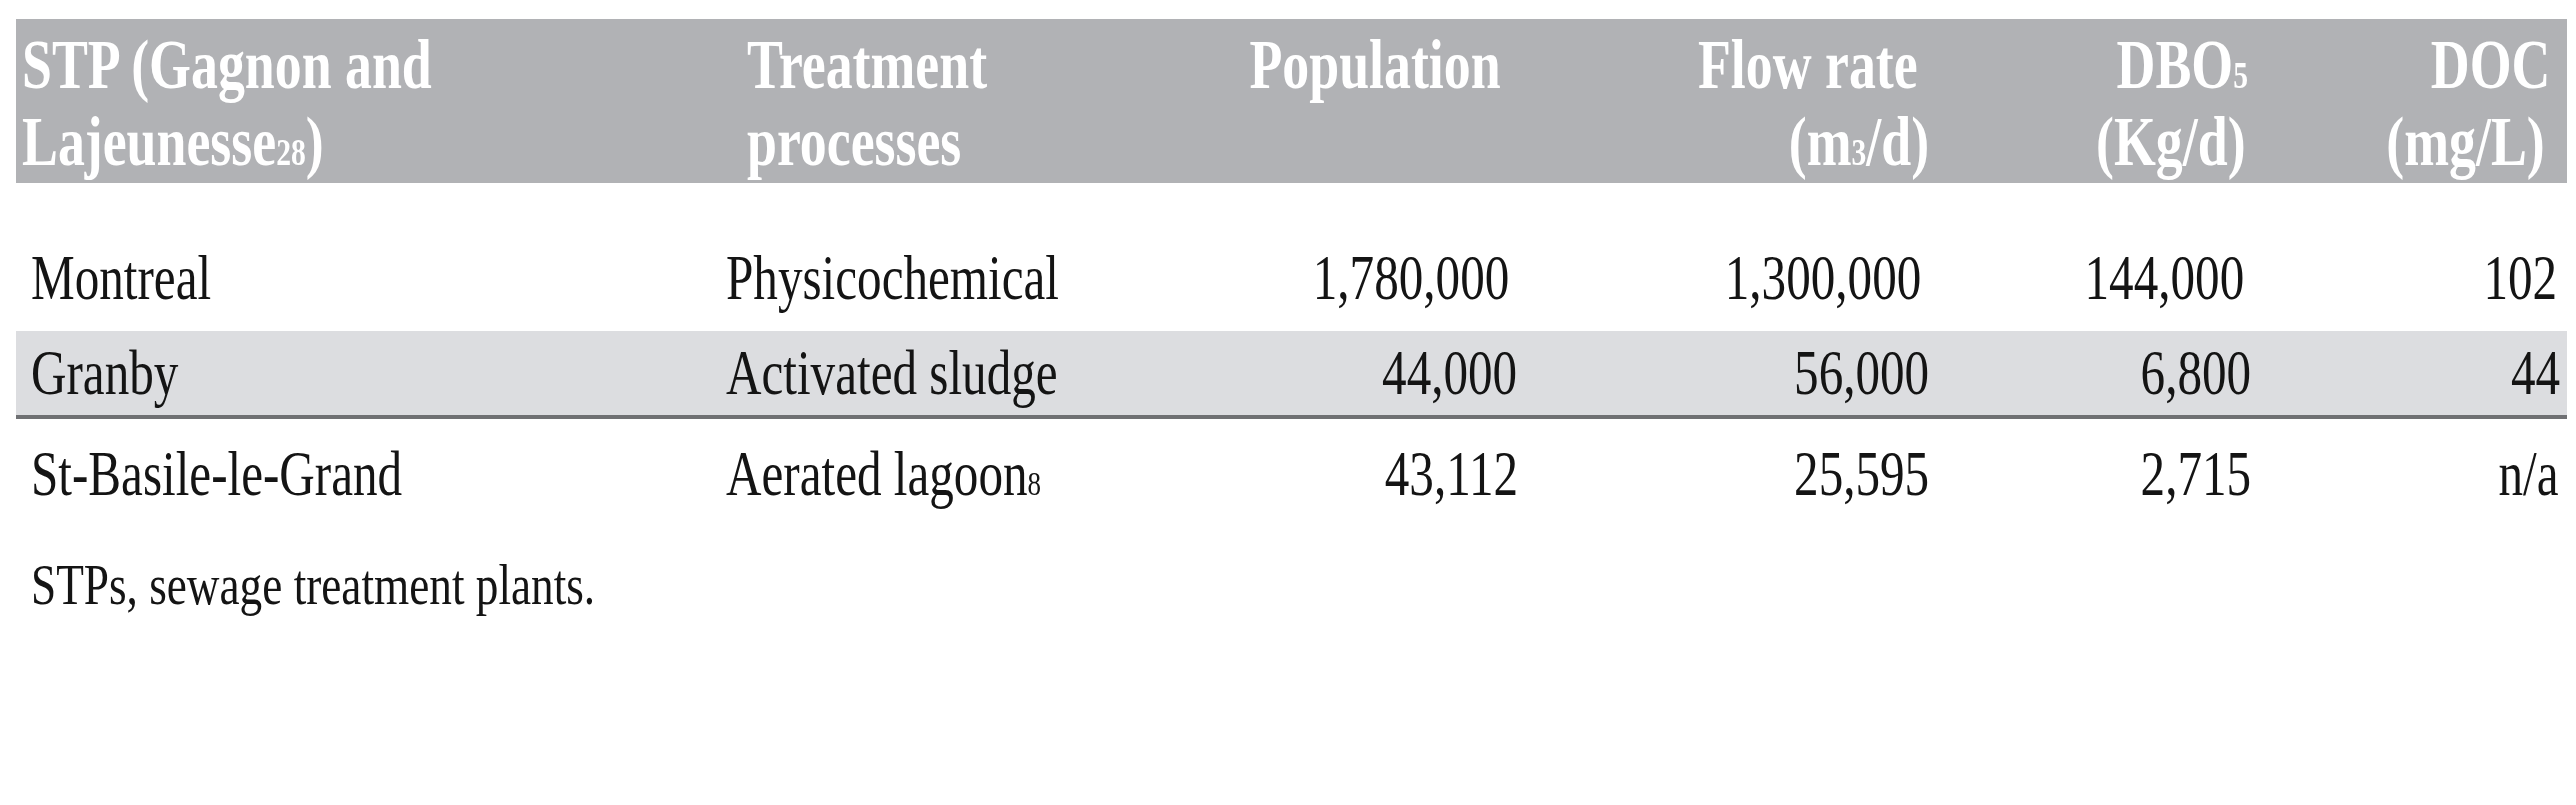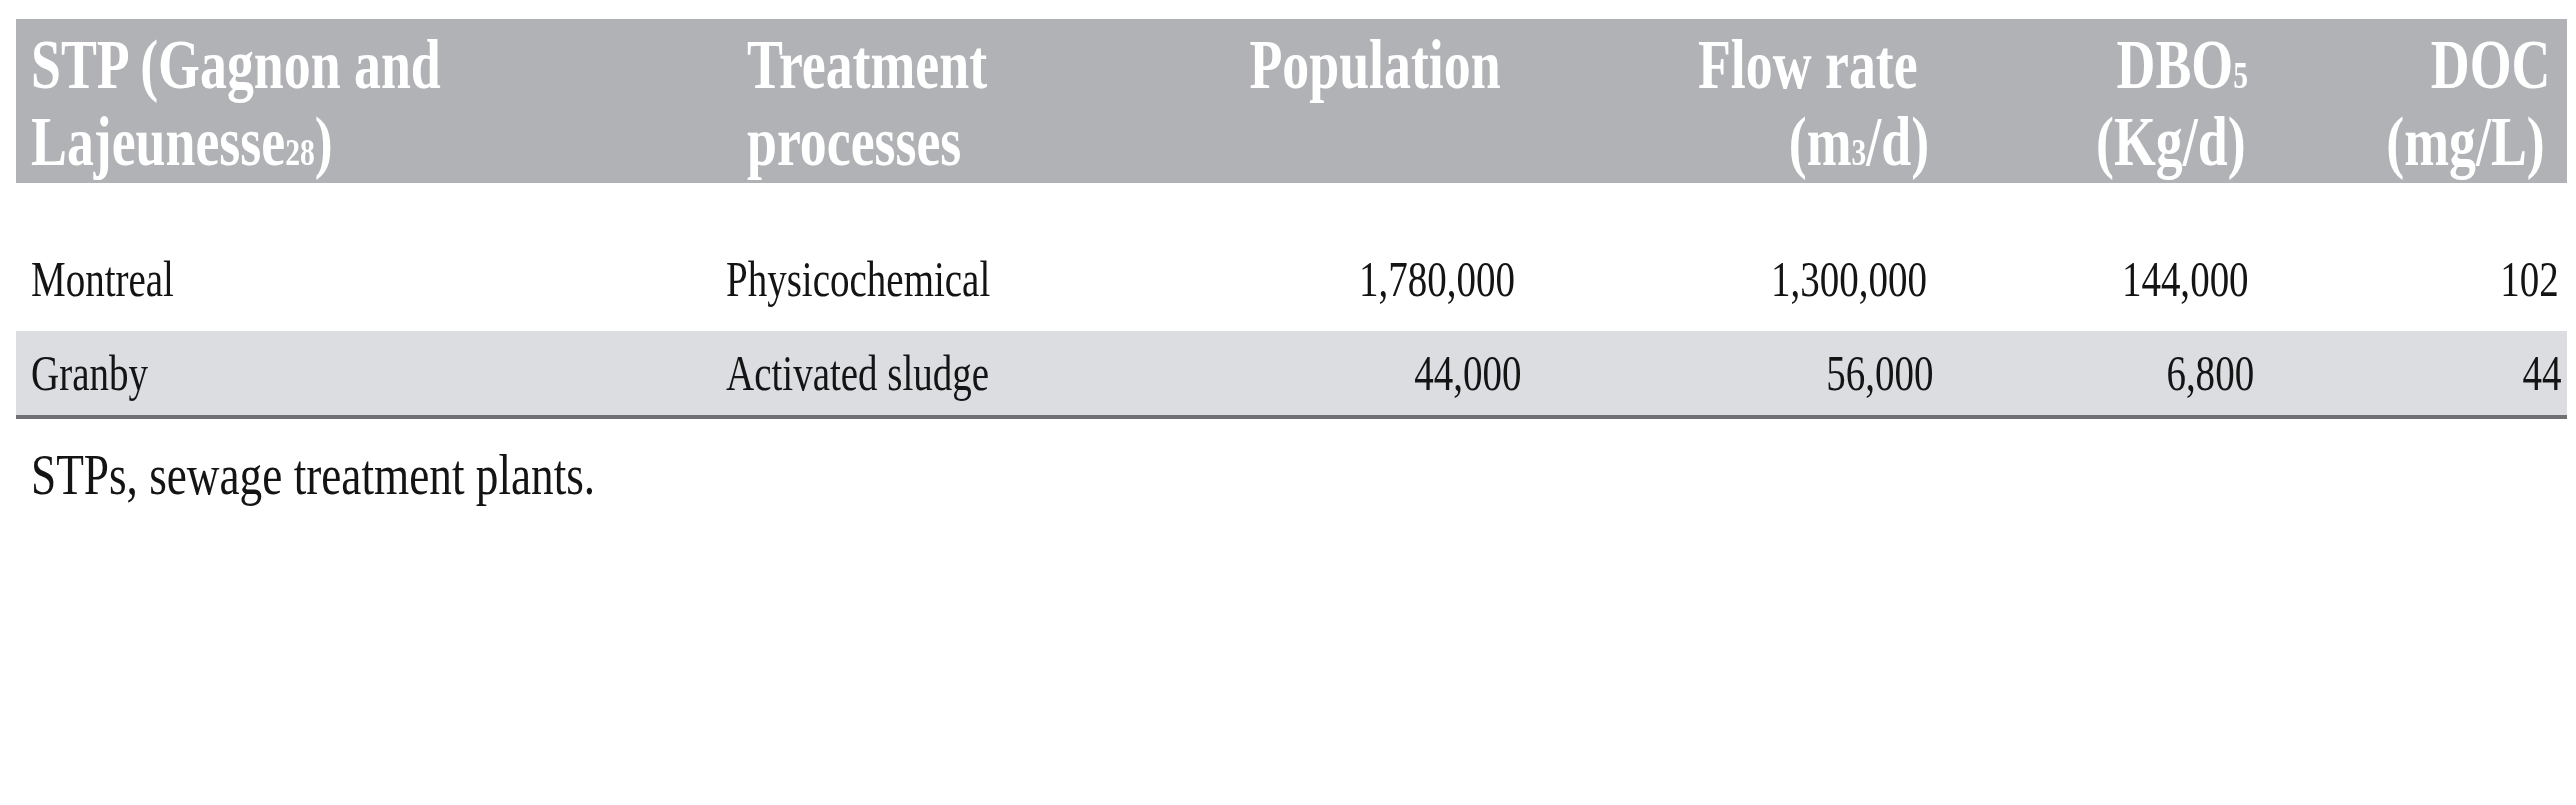--- a/index.html
+++ b/index.html
@@ -13,23 +13,23 @@
   body{font-family:"Liberation Serif", serif;color:var(--body-text);}
   .wrap{padding:19px 9.4px 0 16px;}
   table{border-collapse:collapse;table-layout:fixed;width:2551px;}
   th,td{padding:0;margin:0;vertical-align:middle;}
   thead tr{height:164px;background:var(--header-bg);}
   th{color:var(--header-text);font-weight:bold;font-size:69px;vertical-align:top;padding-top:7.5px;}
   .hline{line-height:77px;white-space:nowrap;}
   .al{text-align:left;}
   .ac{text-align:right;}
   th.col2 .hline{padding-left:20.6px;text-decoration:underline;}
-  th.col1 .hline{padding-left:15px;text-decoration:underline;}
+  th.col1 .hline{padding-left:6px;text-decoration:underline;}
   td.col1{padding-left:15px;}
-  tbody td{font-size:50px;}
+  tbody td{font-size:63px;}
   .cond{display:inline-block;transform:scaleX(0.78);white-space:nowrap;}
   .al .cond{transform-origin:0 50%;}
   .ac .cond{transform-origin:50% 50%;}
   .s-sup{font-size:55%;vertical-align:48%;line-height:0;}
   .s-sub{font-size:55%;vertical-align:-10%;line-height:0;}
   tr.first{height:148px;}
   tr.first td{padding-top:43px;}
   tr.r-granby{height:86px;}
   tr.r-stbasile{height:112px;}
   tr.r-mascouche{height:82px;}
@@ -88,17 +88,25 @@
         <td class="ac"><span class="cond">102</span></td>
       </tr>
       <tr class="r-granby stripe ruled">
         <td class="col1 al"><span class="cond">Granby</span></td>
         <td class="al"><span class="cond"><span>Activated sludge</span><span class="s-sup"></span></span></td>
         <td class="ac"><span class="cond">44,000</span></td>
         <td class="ac"><span class="cond">56,000</span></td>
         <td class="ac"><span class="cond">6,800</span></td>
         <td class="ac"><span class="cond">44</span></td>
       </tr>
+      <tr class="r-stbasile">
+        <td class="col1 al"><span class="cond">St-Basile-le-Grand</span></td>
+        <td class="al"><span class="cond"><span>Aerated lagoon</span><span class="s-sup">8</span></span></td>
+        <td class="ac"><span class="cond">43,112</span></td>
+        <td class="ac"><span class="cond">25,595</span></td>
+        <td class="ac"><span class="cond">2,715</span></td>
+        <td class="ac"><span class="cond">n/a</span></td>
+      </tr>
     </tbody>
   </table>
   <div class="footnote al"><span class="cond">STPs, sewage treatment plants.</span></div>
 </div>
 
 
 </body></html>

